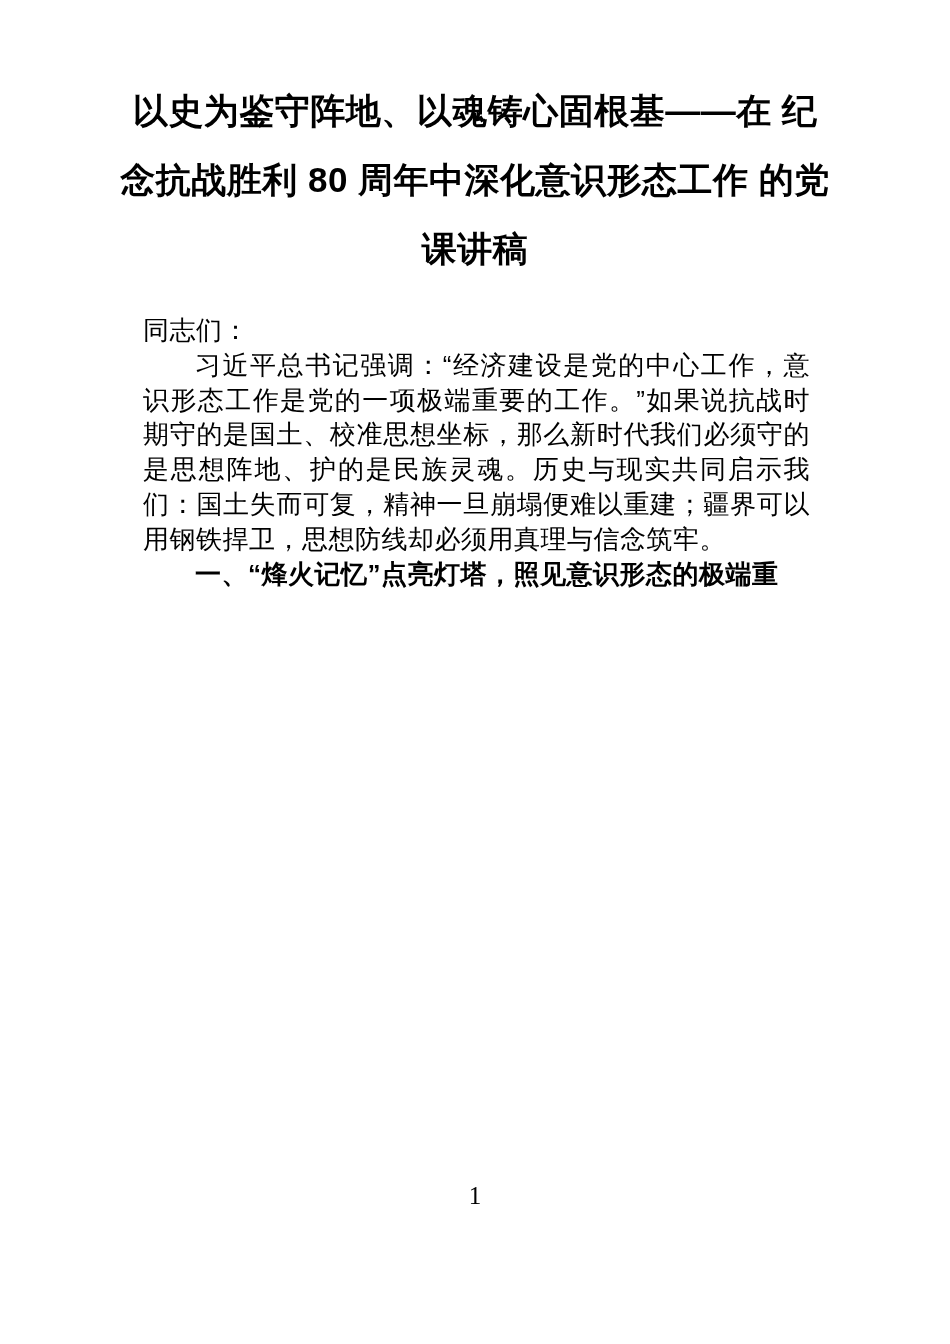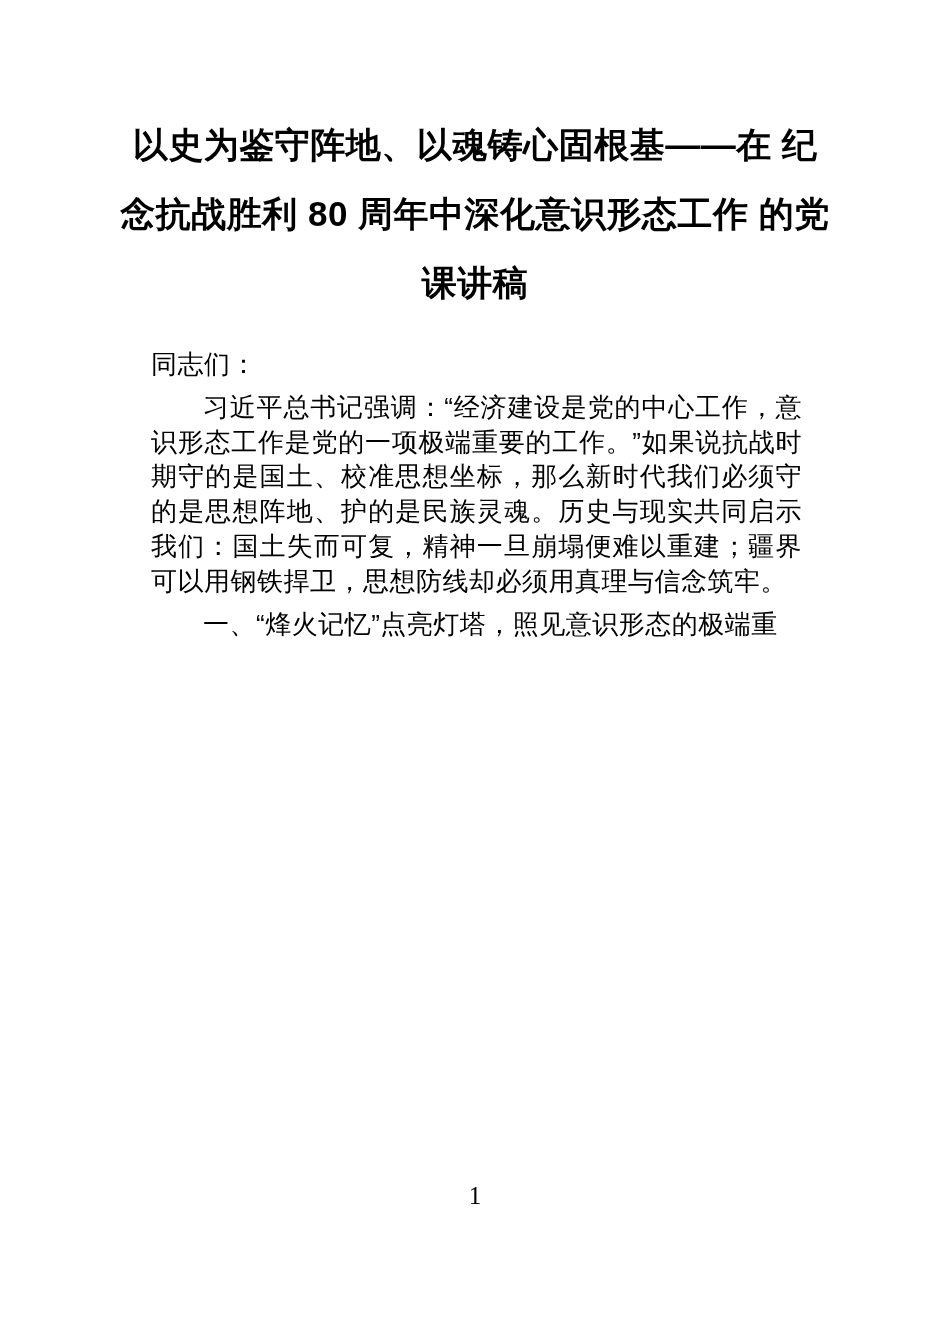--- a/index.html
+++ b/index.html
@@ -8,51 +8,51 @@
     background: #ffffff;
   }
   .page {
     position: relative;
     width: 950px;
     height: 1344px;
     box-sizing: border-box;
     background: #ffffff;
     color: #000000;
     font-family: "Liberation Sans", sans-serif;
-    padding-top: 110px;
+    padding-top: 76px;
     overflow: hidden;
   }
   .doc-title {
     margin: 0 auto;
     width: 720px;
     font-size: 35px;
     line-height: 69px;
     font-weight: 700;
     text-align: center;
     letter-spacing: 0.5px;
   }
   .doc-body {
     margin: 30px 140px 0 143px;
     width: 667px;
     font-size: 26px;
     line-height: 34.8px;
     letter-spacing: 0.5px;
     text-align: justify;
   }
   .doc-body p {
-    margin: 8px;
+    margin: 0;
   }
   .para {
     text-indent: 2em;
   }
   .salutation {
     text-indent: 0;
   }
   .section-heading {
-    font-weight: 400;
+    font-weight: 700;
   }
   .page-number {
     position: absolute;
     top: 1182px;
     left: 0;
     right: 0;
     text-align: center;
     font-family: "Liberation Serif", serif;
     font-size: 25px;
     font-weight: 400;

